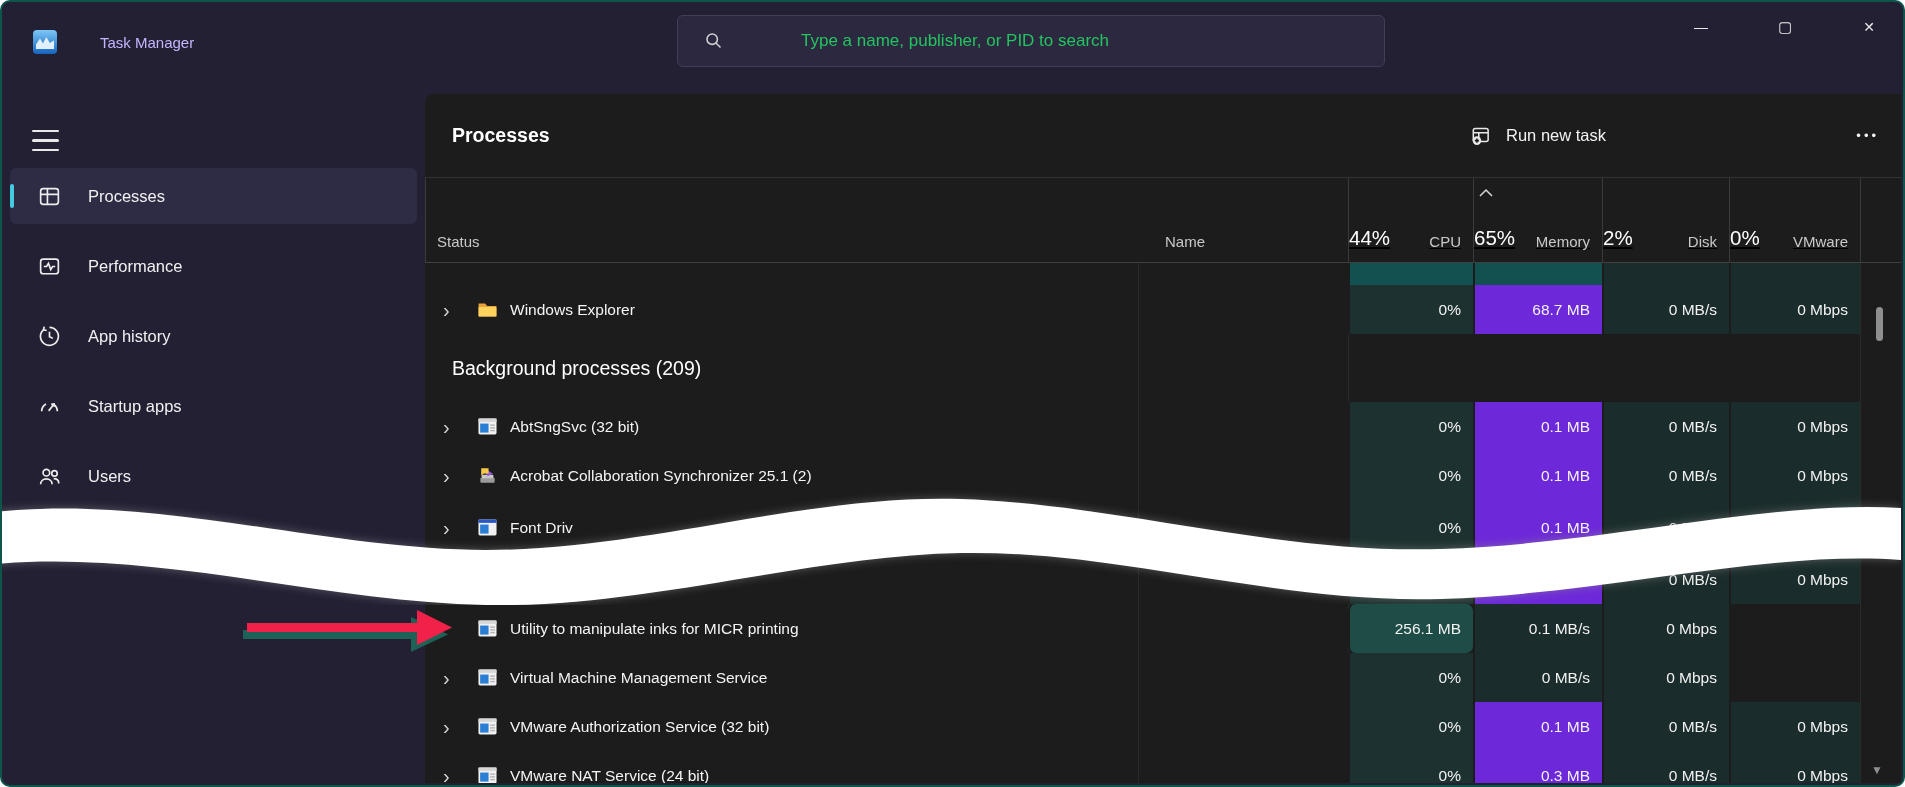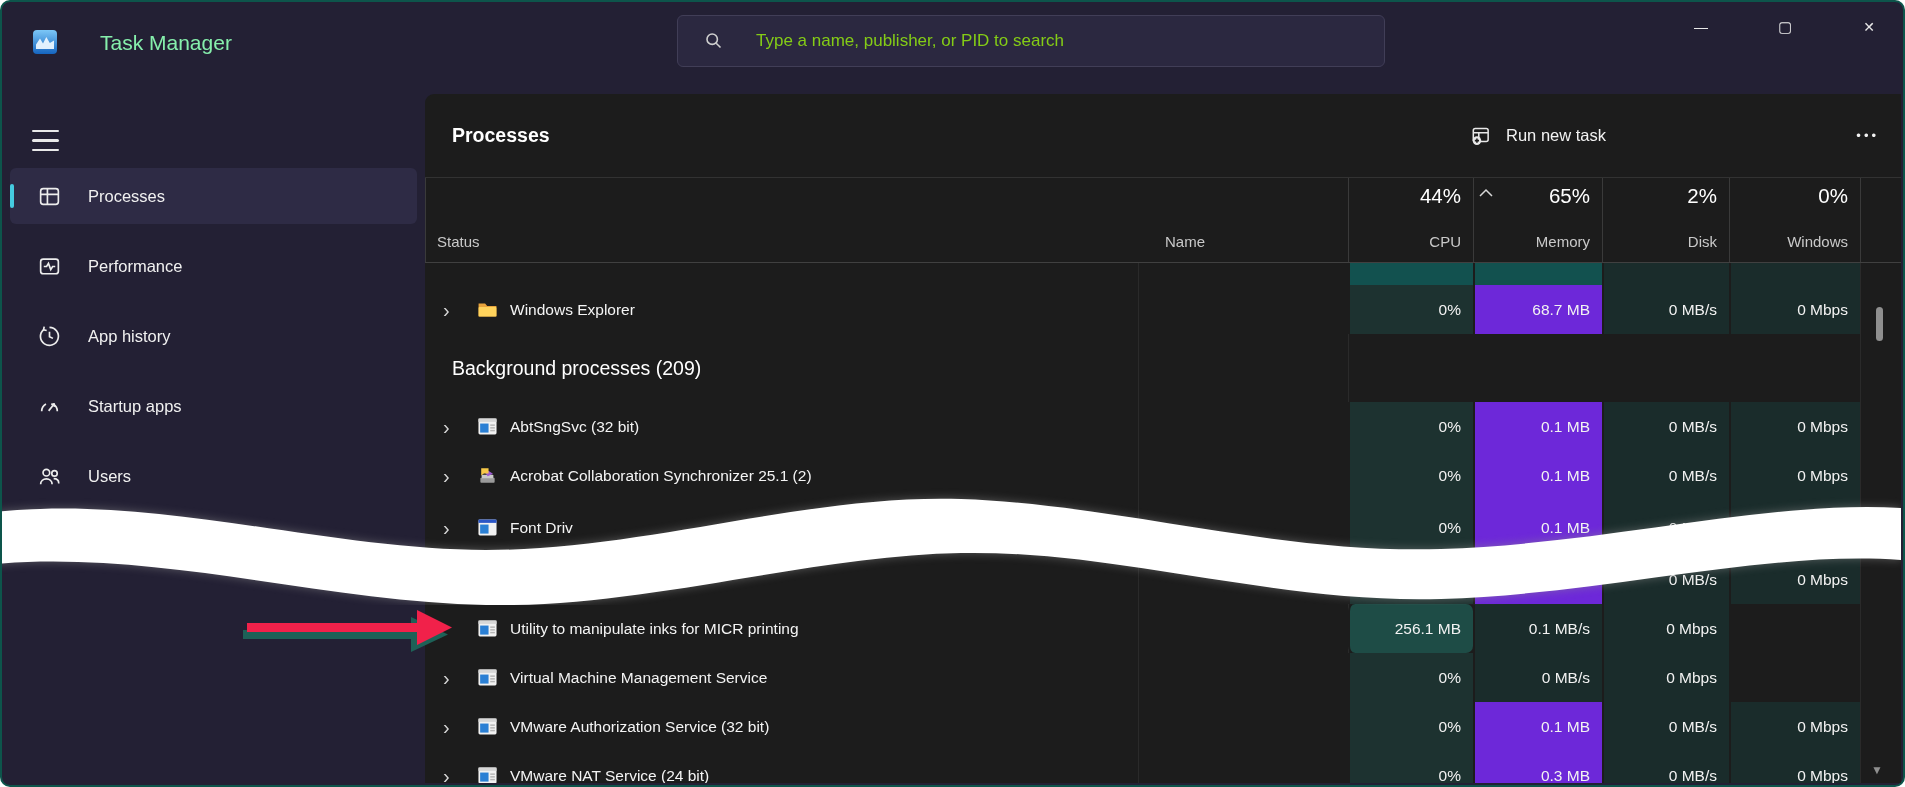--- a/index.html
+++ b/index.html
@@ -2,25 +2,25 @@
 <html><head>
 <meta charset="utf-8">
 <style>
   html,body{margin:0;padding:0;width:1905px;height:787px;overflow:hidden;background:#ffffff;
     font-family:"Liberation Sans",sans-serif;-webkit-font-smoothing:antialiased;}
   .window{position:absolute;left:0;top:0;right:0;bottom:0;border-radius:10px;
     background:#232034;border:2px solid #0d554b;box-sizing:border-box;overflow:hidden;}
   
   .titlebar{position:absolute;left:0;top:0;right:0;height:92px;}
   .app-icon{position:absolute;left:31px;top:28px;width:24px;height:24px;}
-  .app-title{position:absolute;left:98px;top:30px;font-size:21px;color:#86efac;line-height:22px;}
+  .app-title{position:absolute;left:98px;top:30px;font-size:15px;color:#c4b5fd;line-height:22px;}
   .searchbox{position:absolute;left:675px;top:13px;width:708px;height:52px;background:#2b2840;
     border:1px solid #413e57;border-radius:6px;box-sizing:border-box;display:flex;align-items:center;}
   .searchbox .mag{margin-left:26px;margin-right:32px;display:flex;}
-  .search-ph{font-size:17px;color:#84cc16;}
+  .search-ph{font-size:17px;color:#22c55e;margin-left:45px;}
   .winctl{position:absolute;right:6px;top:4px;display:flex;gap:28px;}
   .winctl span{width:56px;height:42px;display:flex;align-items:center;justify-content:center;
     color:#e8e8e8;font-size:14px;}
   .winctl .mx{font-size:15px;}
   
   .sidebar{position:absolute;left:0;top:92px;bottom:0;width:423px;}
   .hamburger{position:absolute;left:30px;top:36px;width:27px;height:21px;display:flex;
     flex-direction:column;justify-content:space-between;}
   .hamburger i{display:block;height:2.4px;background:#e9e9e9;border-radius:2px;}
   .nav{position:absolute;left:0;top:74px;right:0;}
@@ -41,22 +41,22 @@
   .more-btn{position:absolute;right:22px;top:0;height:83px;display:flex;align-items:center;
     color:#f2f2f2;font-size:13px;letter-spacing:3px;}
   
   .thead{position:absolute;left:0;top:83px;right:0;height:86px;box-sizing:border-box;
     border-top:1px solid #323232;border-bottom:1px solid #404040;
     display:grid;grid-template-columns:713px 210px 125px 129px 127px 131px 1fr;}
   .thead .hc{position:relative;box-sizing:border-box;}
   .thead .hc.line{border-left:1px solid #3a3a3a;}
   .h-name{display:flex;align-items:flex-end;padding:0 0 12px 27px;font-size:15px;color:#c9c9c9;}
   .h-status{display:flex;align-items:flex-end;padding:0 0 12px 11px;font-size:15px;color:#c9c9c9;}
-  .h-num{display:flex;flex-direction:column;justify-content:space-between;align-items:flex-end;
-    padding:6px 12px 12px 0;}
+  .h-num{display:flex;flex-direction:row;justify-content:space-between;align-items:flex-end;
+    padding:6px 12px 12px 0;text-decoration:underline;}
   .h-num .pct{font-size:20.5px;color:#ffffff;}
   .h-num .lbl{font-size:15px;color:#c9c9c9;}
   .sort-ind{position:absolute;left:340px;top:10px;}
   .tbody{position:absolute;left:0;top:169px;right:0;bottom:0;overflow:hidden;}
   .vline{position:absolute;top:0;bottom:0;width:1px;background:#2a2a2a;}
   .prow{position:relative;display:grid;grid-template-columns:713px 210px 125px 129px 127px 131px;height:49px;}
   .c-name{display:flex;align-items:center;padding-left:18px;color:#f4f4f4;font-size:15.5px;
     white-space:nowrap;overflow:hidden;}
   .chev{width:34px;color:#d6d6d6;font-size:20px;line-height:1;flex:0 0 34px;}
   .chev::before{content:"\203A";}
@@ -212,21 +212,21 @@
       <div class="hc line h-num">
         <span class="pct">65%</span>
           <span class="lbl">Memory</span>
       </div>
       <div class="hc line h-num">
         <span class="pct">2%</span>
           <span class="lbl">Disk</span>
       </div>
       <div class="hc line h-num">
         <span class="pct">0%</span>
-          <span class="lbl">Windows</span>
+          <span class="lbl">VMware</span>
       </div>
       <div class="hc line"></div>
     </div>
 
     <div class="tbody">
       <div class="vline" style="left:713px"></div>
       <div class="vline" style="left:923px"></div>
       <div class="vline" style="left:1435px"></div>
 
       <div class="prow" style="height:22px">

